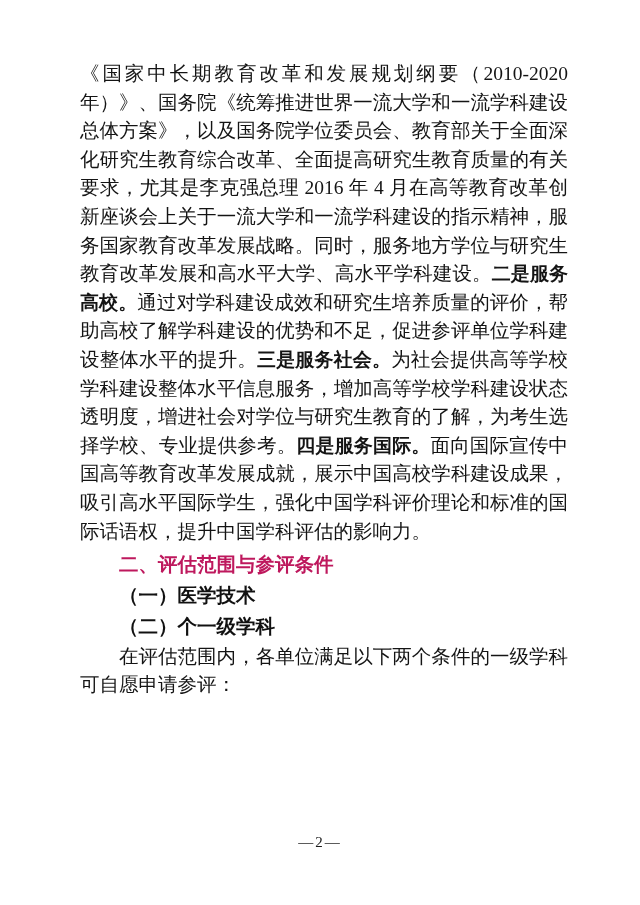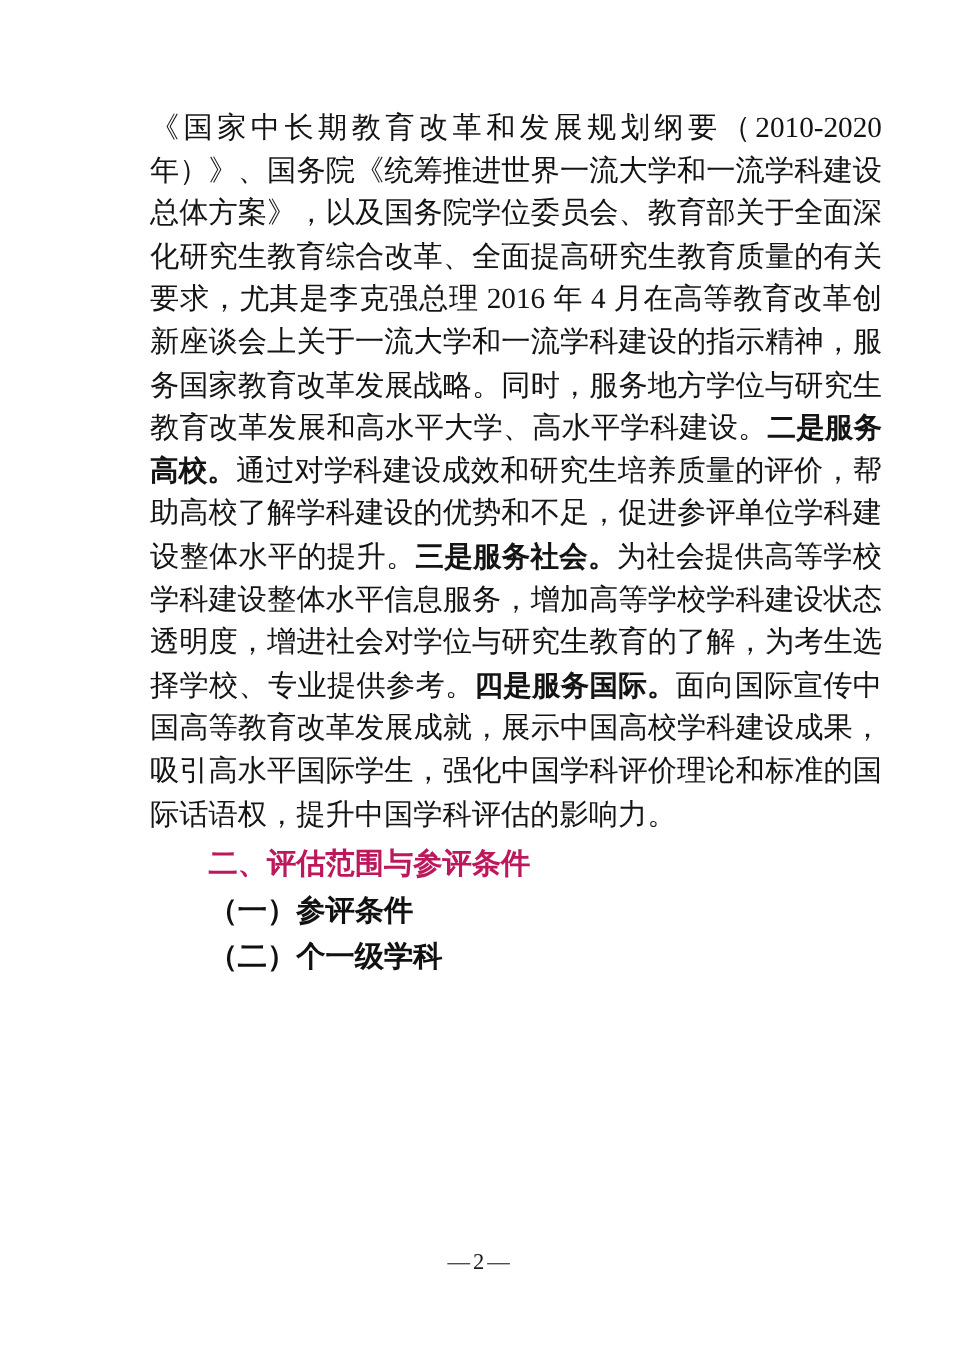--- a/index.html
+++ b/index.html
@@ -10,28 +10,27 @@
   .page {
     position: relative;
     width: 640px;
     height: 905px;
     background: #ffffff;
     overflow: hidden;
   }
   .text-block {
     position: absolute;
     left: 80px;
-    top: 72px;
+    top: 60px;
     width: 488px;
     font-family: "Liberation Serif", "DejaVu Serif", serif;
     font-size: 19.5px;
     line-height: 28.6px;
     color: #141414;
     text-align: justify;
-    margin-left: 20px;
   }
   .para {
     margin: 0;
     padding: 0;
   }
   .para.indented {
     text-indent: 2em;
   }
   .run {
     font-weight: normal;
@@ -74,22 +73,23 @@
 </head>
 <body>
 
 <div class="page">
   <main class="text-block">
 
     <p class="para"><span class="run">《国家中长期教育改革和发展规划纲要（2010-2020 年）》、国务院《统筹推进世界一流大学和一流学科建设总体方案》，以及国务院学位委员会、教育部关于全面深化研究生教育综合改革、全面提高研究生教育质量的有关要求，尤其是李克强总理 2016 年 4 月在高等教育改革创新座谈会上关于一流大学和一流学科建设的指示精神，服务国家教育改革发展战略。同时，服务地方学位与研究生教育改革发展和高水平大学、高水平学科建设。</span><span class="run bold">二是服务高校。</span><span class="run">通过对学科建设成效和研究生培养质量的评价，帮助高校了解学科建设的优势和不足，促进参评单位学科建设整体水平的提升。</span><span class="run bold">三是服务社会。</span><span class="run">为社会提供高等学校学科建设整体水平信息服务，增加高等学校学科建设状态透明度，增进社会对学位与研究生教育的了解，为考生选择学校、专业提供参考。</span><span class="run bold">四是服务国际。</span><span class="run">面向国际宣传中国高等教育改革发展成就，展示中国高校学科建设成果，吸引高水平国际学生，强化中国学科评价理论和标准的国际话语权，提升中国学科评估的影响力。</span></p>
 
     <h2 class="heading">二、评估范围与参评条件</h2>
 
-    <h3 class="subheading">（一）参评条件</h3>
+    <h3 class="subheading">（一）医学技术</h3>
 
 
     <h3 class="subheading">（二）个一级学科</h3>
 
+    <p class="para indented">在评估范围内，各单位满足以下两个条件的一级学科可自愿申请参评：</p>
 
   </main>
 
   <footer class="page-footer">—2—</footer>
 </div>
 
 </body></html>

